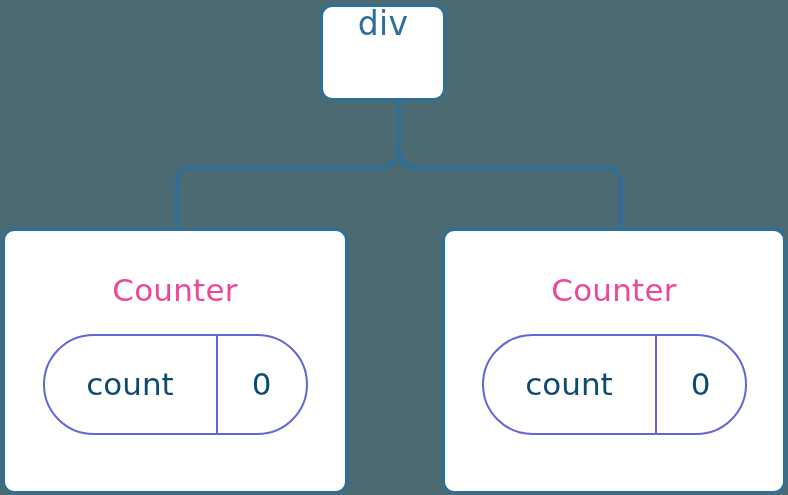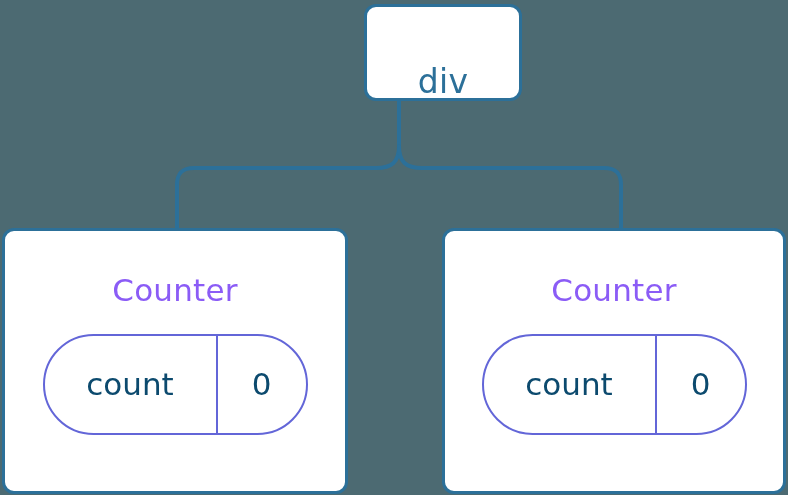--- a/index.html
+++ b/index.html
@@ -36,26 +36,25 @@
     background: #ffffff;
     border: 3px solid #2c7099;
     border-radius: 12px;
     box-sizing: border-box;
     z-index: 2;
   }
 
   .node-root {
     left: 320px;
     top: 4px;
-    width: 158px;
+    width: 126px;
     height: 97px;
     display: flex;
-    align-items: flex-end;
+    align-items: flex-start;
     justify-content: center;
-    margin-left: 44px;
   }
   .node-root .node-title {
     font-size: 33px;
     color: #2c7099;
     letter-spacing: 0.3px;
     line-height: 1;
   }
 
   .node-child {
     top: 228px;
@@ -63,21 +62,21 @@
     display: flex;
     flex-direction: column;
     align-items: center;
   }
   .node-child-left  { left: 2px;   width: 346px; }
   .node-child-right { left: 442px; width: 344px; }
 
   .node-child .node-title {
     margin-top: 44px;
     font-size: 31px;
-    color: #8b5cf6;
+    color: #ec4899;
     letter-spacing: 0.2px;
     line-height: 1;
   }
 
   
   .state-pill {
     margin-top: 28px;
     width: 265px;
     height: 101px;
     border: 2px solid #6366d8;

